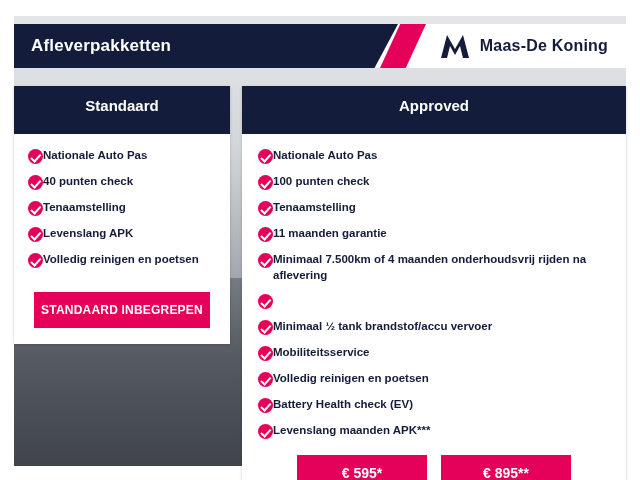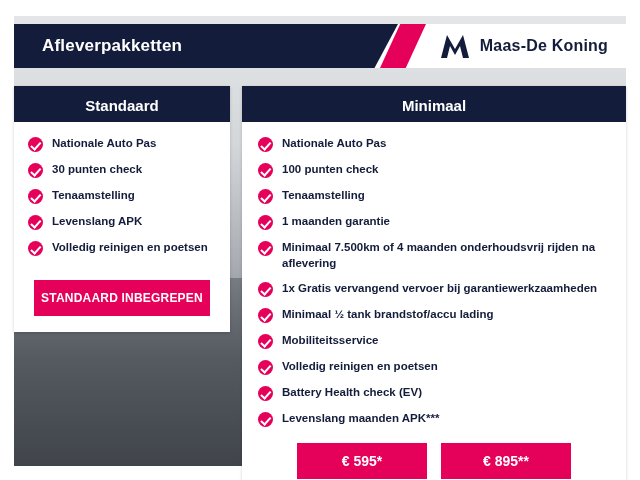--- a/index.html
+++ b/index.html
@@ -50,21 +50,21 @@
     background: #ffffff;
     display: flex;
     align-items: stretch;
   }
   .header-left {
     position: relative;
     background: #131c3a;
     flex: 0 0 342px;
     display: flex;
     align-items: center;
-    padding-left: 28px;
+    padding-left: 17px;
     color: #ffffff;
   }
   .header-left .title {
     font-size: 17px;
     font-weight: bold;
     letter-spacing: 0.2px;
   }
   .header-slant {
     flex: 0 0 42px;
     position: relative;
@@ -103,29 +103,28 @@
     position: absolute;
     background: #ffffff;
     box-shadow: 0 1px 3px rgba(0,0,0,0.18);
   }
   .card-head {
     background: #131c3a;
     color: #ffffff;
     text-align: center;
     font-size: 15px;
     font-weight: bold;
-    padding: 11px 0 8px;
+    padding: 11px 0 20px;
   }
   .card-body {
     padding: 14px 14px 10px 14px;
   }
   .feature {
     display: flex;
     align-items: flex-start;
-    gap: 9px;
     margin-bottom: 10px;
   }
   .feature:last-child { margin-bottom: 0; }
   .check {
     flex: 0 0 auto;
     width: 15px; height: 15px;
     border-radius: 50%;
     background: #e5005a;
     position: relative;
     margin-top: 1px;
@@ -220,68 +219,67 @@
 
   <div class="card" id="card-standard">
     <div class="card-head">Standaard</div>
     <div class="card-body">
       <div class="feature">
         <span class="check"></span>
         <span class="feature-text">Nationale Auto Pas</span>
       </div>
       <div class="feature">
         <span class="check"></span>
-        <span class="feature-text">30 punten check</span>
+        <span class="feature-text">40 punten check</span>
       </div>
       <div class="feature">
         <span class="check"></span>
         <span class="feature-text">Tenaamstelling</span>
       </div>
       <div class="feature">
         <span class="check"></span>
         <span class="feature-text">Levenslang APK</span>
       </div>
       <div class="feature">
         <span class="check"></span>
         <span class="feature-text">Volledig reinigen en poetsen</span>
       </div>
       <button class="cta-button">STANDAARD INBEGREPEN</button>
     </div>
   </div>
 
   <div class="card" id="card-approved">
-    <div class="card-head">Minimaal</div>
+    <div class="card-head">Approved</div>
     <div class="card-body">
       <div class="feature">
         <span class="check"></span>
         <span class="feature-text">Nationale Auto Pas</span>
       </div>
       <div class="feature">
         <span class="check"></span>
         <span class="feature-text">100 punten check</span>
       </div>
       <div class="feature">
         <span class="check"></span>
         <span class="feature-text">Tenaamstelling</span>
       </div>
       <div class="feature">
         <span class="check"></span>
-        <span class="feature-text">1 maanden garantie</span>
+        <span class="feature-text">11 maanden garantie</span>
       </div>
       <div class="feature">
         <span class="check"></span>
         <span class="feature-text">Minimaal 7.500km of 4 maanden onderhoudsvrij rijden na aflevering</span>
       </div>
       <div class="feature">
         <span class="check"></span>
-        <span class="feature-text">1x Gratis vervangend vervoer bij garantiewerkzaamheden</span>
-      </div>
-      <div class="feature">
-        <span class="check"></span>
-        <span class="feature-text">Minimaal ½ tank brandstof/accu lading</span>
+      </div>
+      <div class="feature">
+        <span class="check"></span>
+        <span class="feature-text">Minimaal ½ tank brandstof/accu vervoer</span>
       </div>
       <div class="feature">
         <span class="check"></span>
         <span class="feature-text">Mobiliteitsservice</span>
       </div>
       <div class="feature">
         <span class="check"></span>
         <span class="feature-text">Volledig reinigen en poetsen</span>
       </div>
       <div class="feature">

